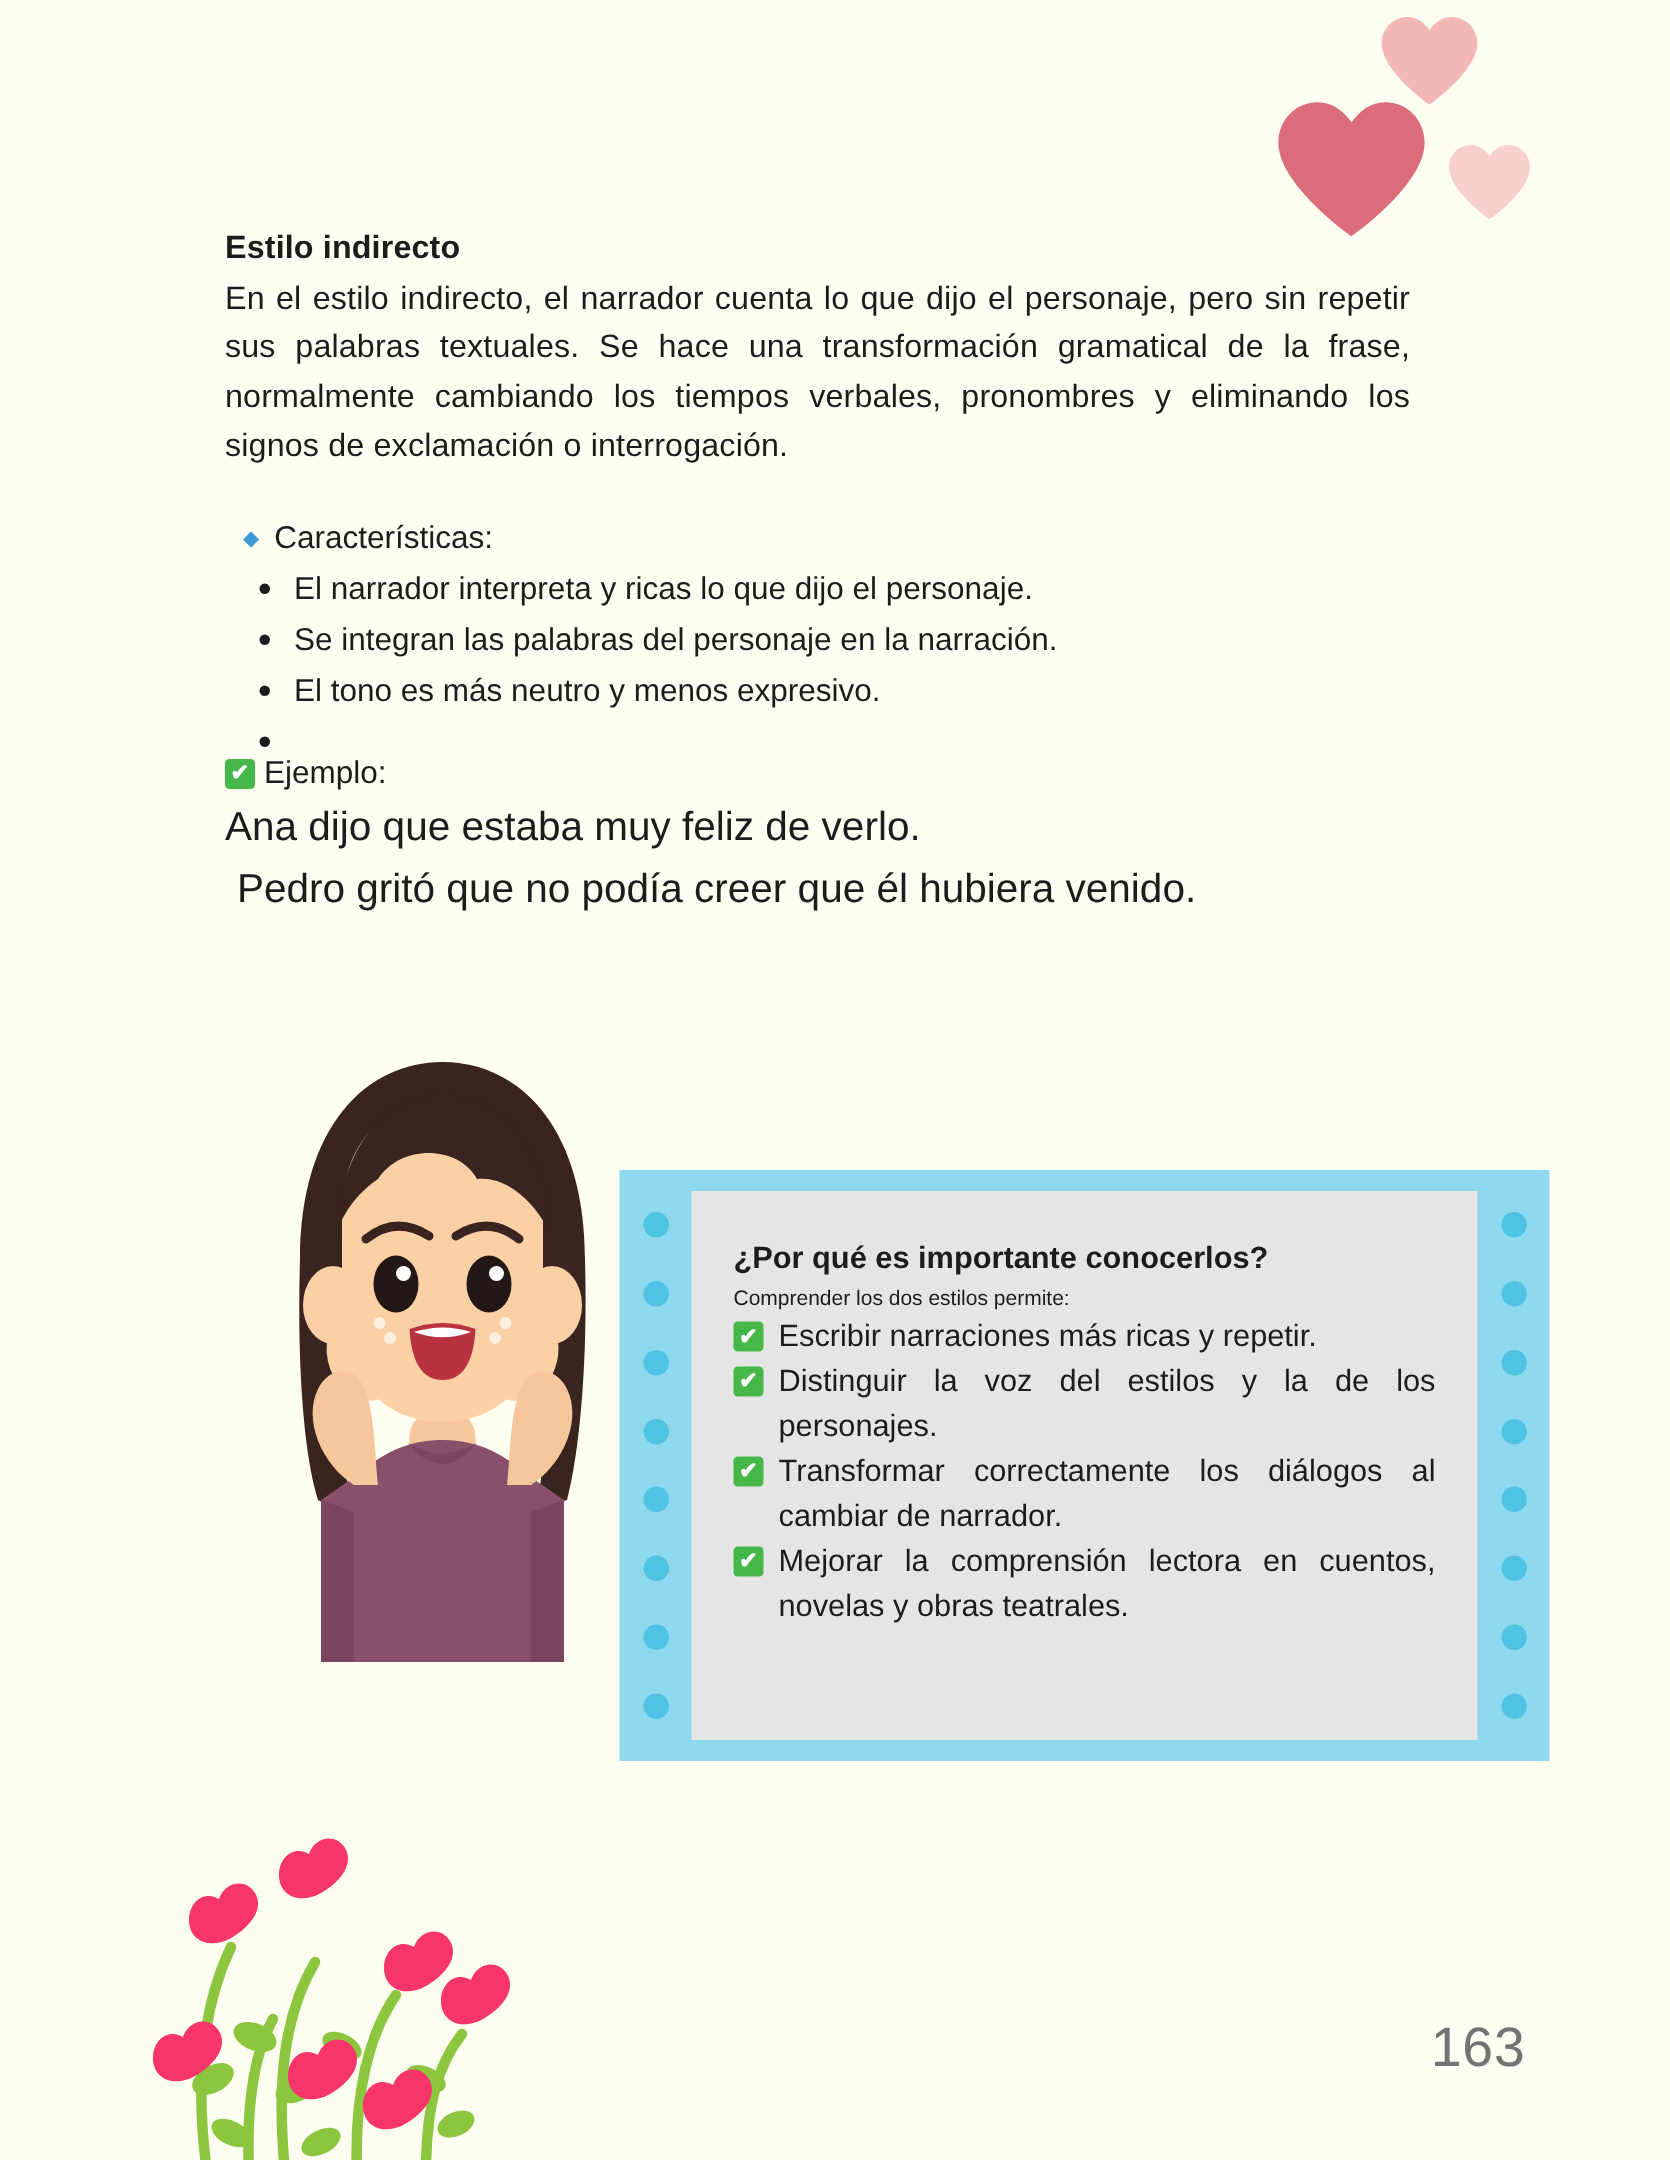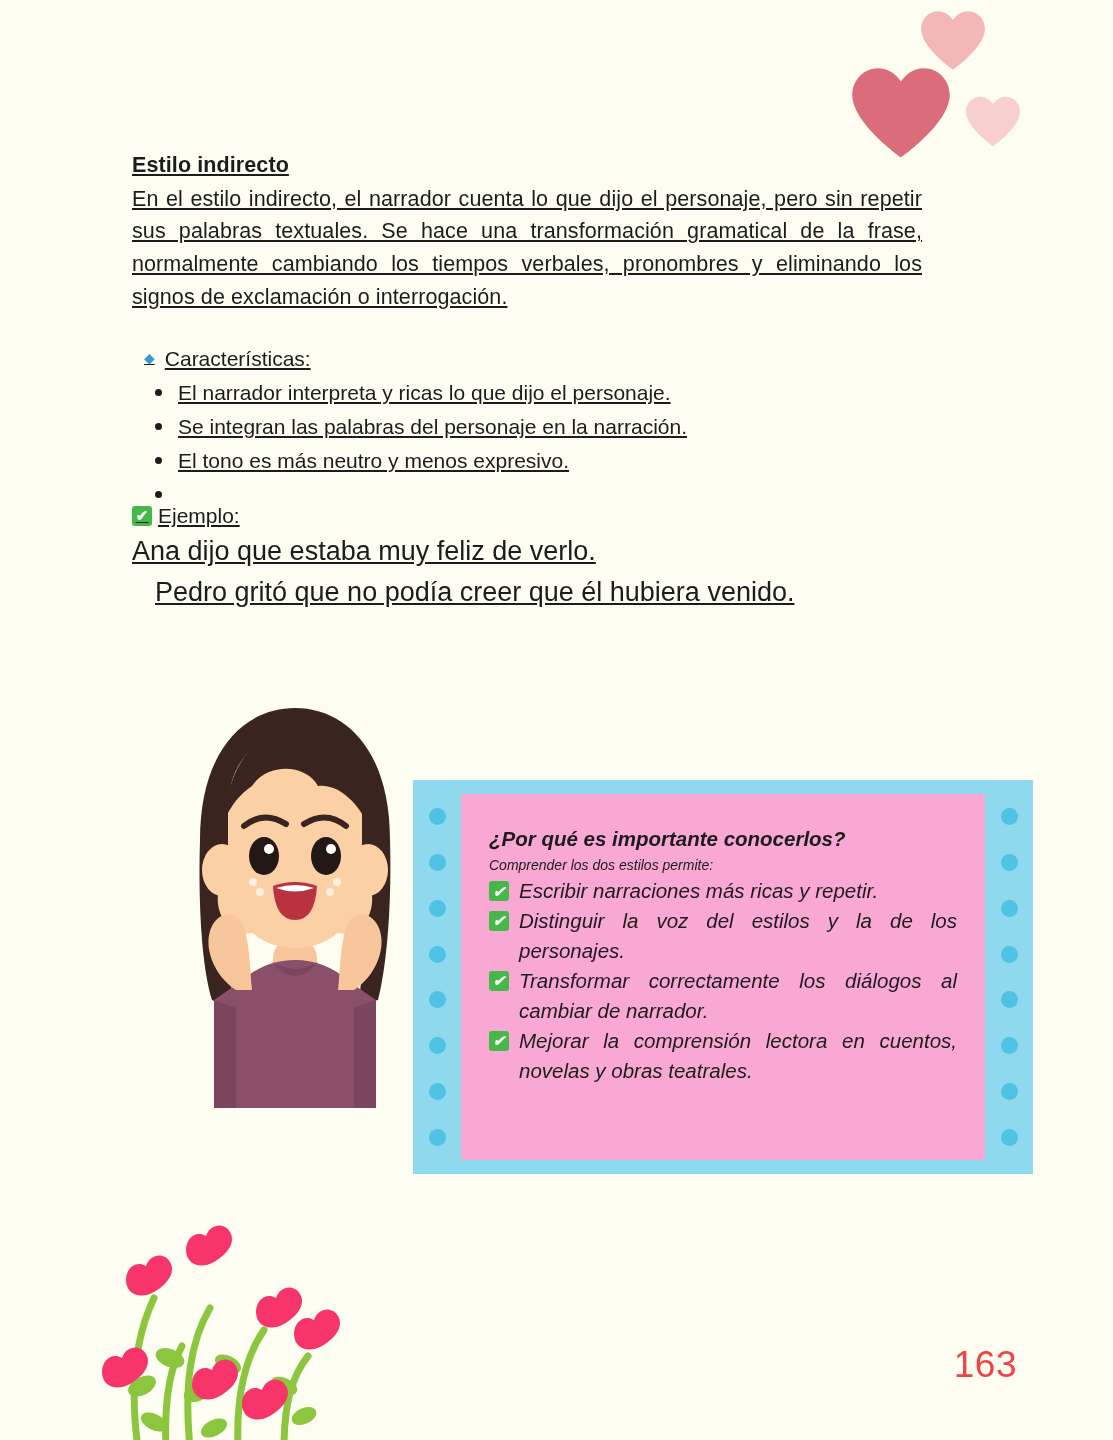--- a/index.html
+++ b/index.html
@@ -27,24 +27,23 @@
   }
   .heart {
     position: absolute;
     transform-origin: center;
   }
   .heart svg { display: block; }
 
   
   .content {
     position: absolute;
-    left: 132px;
+    left: 150px;
     top: 150px;
     width: 790px;
-    text-decoration: underline;
   }
   .heading {
     font-weight: bold;
     font-size: 21.5px;
     line-height: 1.42;
     letter-spacing: 0.1px;
     margin: 0 0 2px 0;
   }
   .para {
     font-size: 21.5px;
@@ -112,21 +111,21 @@
     line-height: 1;
     margin-right: 6px;
     flex: 0 0 auto;
     font-weight: bold;
   }
   .example-text {
     font-size: 27px;
     line-height: 1.52;
     margin: 0;
   }
-  .example-text.indented { padding-left: 8px; margin-left: 15px; }
+  .example-text.indented { padding-left: 8px; }
 
   
   .girl {
     position: absolute;
     left: 140px;
     top: 690px;
     width: 310px;
     height: 420px;
   }
 
@@ -158,24 +157,23 @@
     height: 17px;
     border-radius: 50%;
     background: #4fc3e3;
   }
   .strip-inner {
     position: absolute;
     left: 48px;
     right: 48px;
     top: 14px;
     bottom: 14px;
-    background: #f9a8d4;
+    background: #e5e5e5;
     padding: 30px 28px 0 28px;
     box-sizing: border-box;
-    font-style: italic;
   }
   .strip-title {
     font-weight: bold;
     font-size: 20.5px;
     line-height: 1.45;
     margin: 0 0 1px 0;
   }
   .strip-sub {
     font-size: 14px;
     line-height: 1.45;
@@ -209,21 +207,21 @@
     height: 260px;
     pointer-events: none;
   }
 
   
   .page-number {
     position: absolute;
     right: 96px;
     bottom: 54px;
     font-size: 37px;
-    color: #ef4444;
+    color: #737373;
     letter-spacing: 0.5px;
   }
 </style>
 </head>
 <body>
 
 <div class="hearts-top">
   <div class="heart" style="left:78px; top:0;">
     <svg width="68" height="64" viewBox="0 0 32 30" aria-hidden="true">
       <path d="M16 29C16 29 1 18.5 1 9.8 1 4.9 4.8 1.5 9 1.5c3 0 5.4 1.8 7 4.1 1.6-2.3 4-4.1 7-4.1 4.2 0 8 3.4 8 8.3C31 18.5 16 29 16 29z" fill="#f4b7b7"></path>

